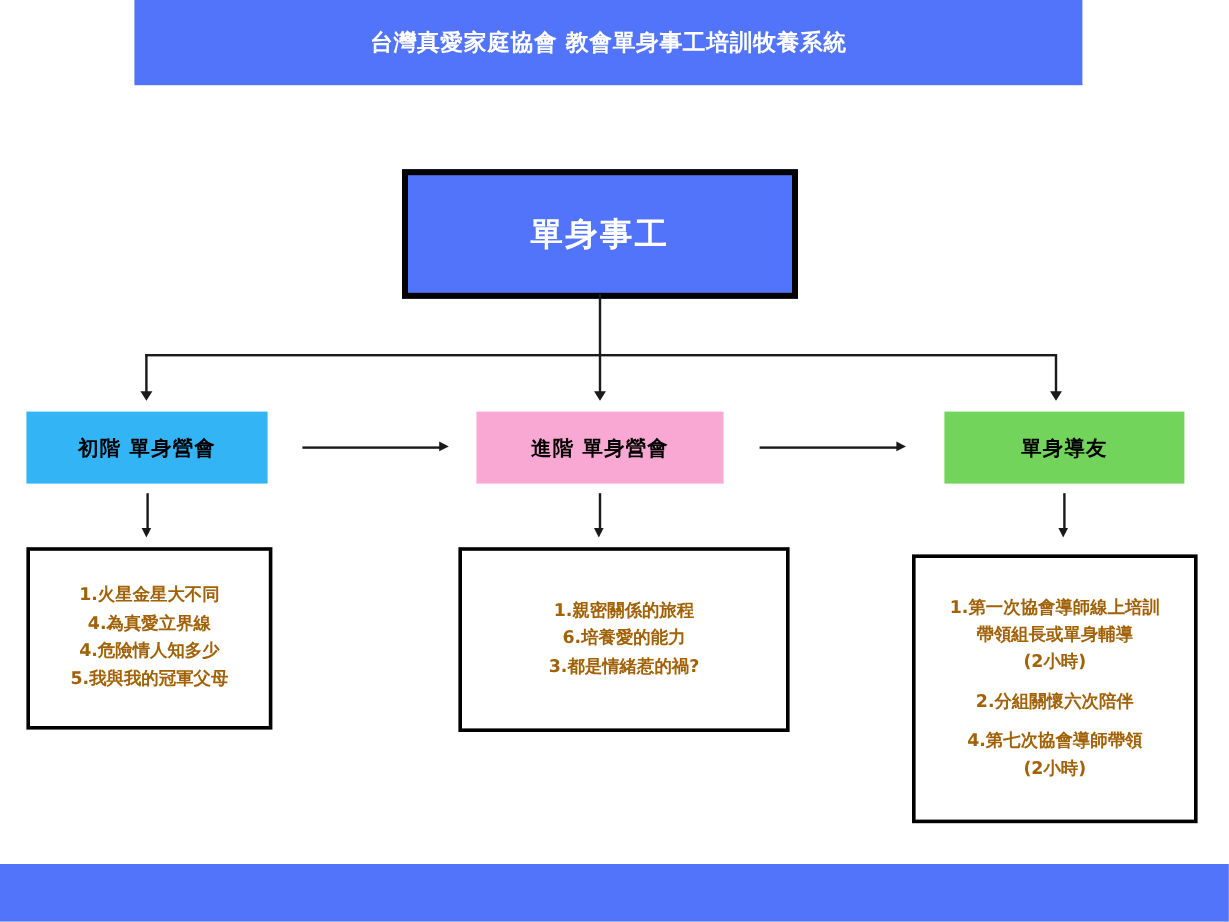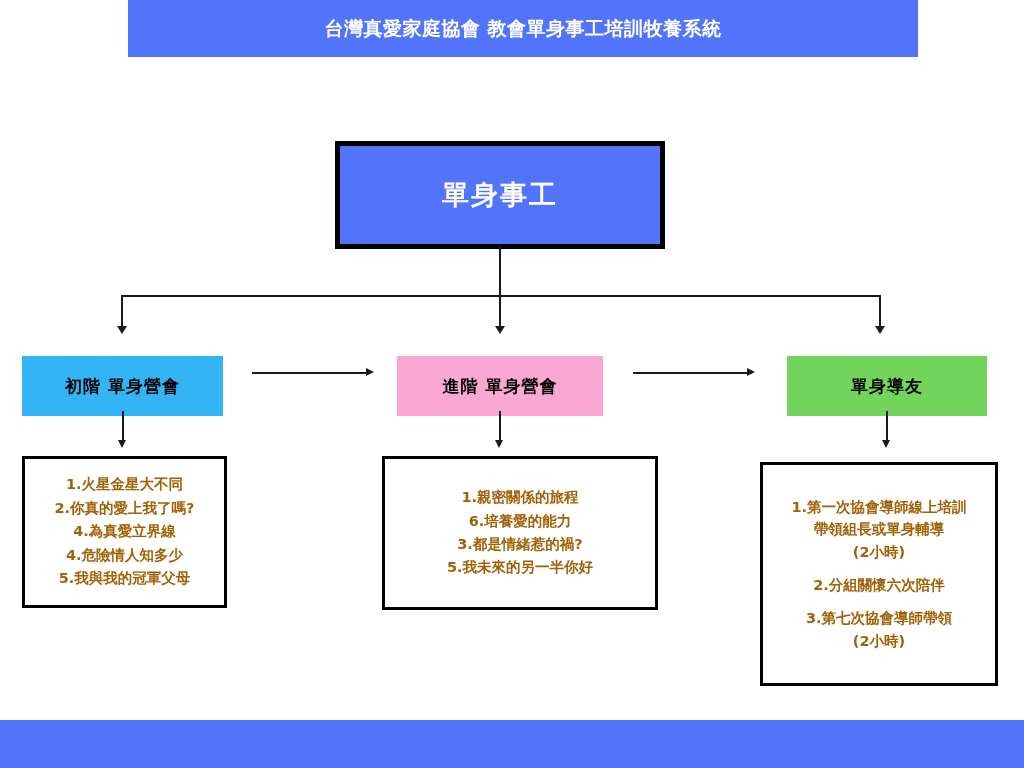--- a/index.html
+++ b/index.html
@@ -11,24 +11,24 @@
     width: 1024px;
     height: 768px;
     position: relative;
     overflow: hidden;
     font-family: "DejaVu Sans", "Liberation Sans", sans-serif;
   }
 
   
   .top-banner {
     position: absolute;
-    left: 128px;
+    left: 112px;
     top: 0px;
     width: 790px;
-    height: 57px;
+    height: 71px;
     background: var(--brand, #5274FA);
     display: flex;
     align-items: center;
     justify-content: center;
   }
   .top-banner-text {
     color: #ffffff;
     font-size: 19px;
     font-weight: 700;
     letter-spacing: 0.5px;
@@ -82,21 +82,21 @@
     border-right: 5px solid transparent;
     border-top: 8px solid #1a1a1a;
   }
   .ad-left  { left: 117px; top: 326px; }
   .ad-mid   { left: 495px; top: 326px; }
   .ad-right { left: 875px; top: 326px; }
 
   
   .level-box {
     position: absolute;
-    top: 356px;
+    top: 343px;
     height: 60px;
     display: flex;
     align-items: center;
     justify-content: center;
   }
   .level-box-text {
     font-size: 17px;
     font-weight: 700;
     color: #000000;
     letter-spacing: 1px;
@@ -201,35 +201,33 @@
 
 <div class="v-drop vd-1"></div>
 <div class="ad2 ad2-1"></div>
 <div class="v-drop vd-2"></div>
 <div class="ad2 ad2-2"></div>
 <div class="v-drop vd-3"></div>
 <div class="ad2 ad2-3"></div>
 
 <div class="detail-box detail-1">
     <div class="detail-line">1.火星金星大不同</div>
-    <div class="detail-line">2.你真的愛上我了嗎?</div>
     <div class="detail-line">4.為真愛立界線</div>
     <div class="detail-line">4.危險情人知多少</div>
     <div class="detail-line">5.我與我的冠軍父母</div>
   </div>
 <div class="detail-box detail-2">
     <div class="detail-line">1.親密關係的旅程</div>
     <div class="detail-line">6.培養愛的能力</div>
     <div class="detail-line">3.都是情緒惹的禍?</div>
-    <div class="detail-line">5.我未來的另一半你好</div>
   </div>
 <div class="detail-box detail-3">
     <div class="detail-line">1.第一次協會導師線上培訓</div>
     <div class="detail-line">帶領組長或單身輔導</div>
     <div class="detail-line">(2小時)</div>
     <div class="detail-line spacer"></div>
     <div class="detail-line">2.分組關懷六次陪伴</div>
     <div class="detail-line spacer"></div>
-    <div class="detail-line">3.第七次協會導師帶領</div>
+    <div class="detail-line">4.第七次協會導師帶領</div>
     <div class="detail-line">(2小時)</div>
   </div>
 
 <div class="bottom-banner"></div>
 
 </body></html>

